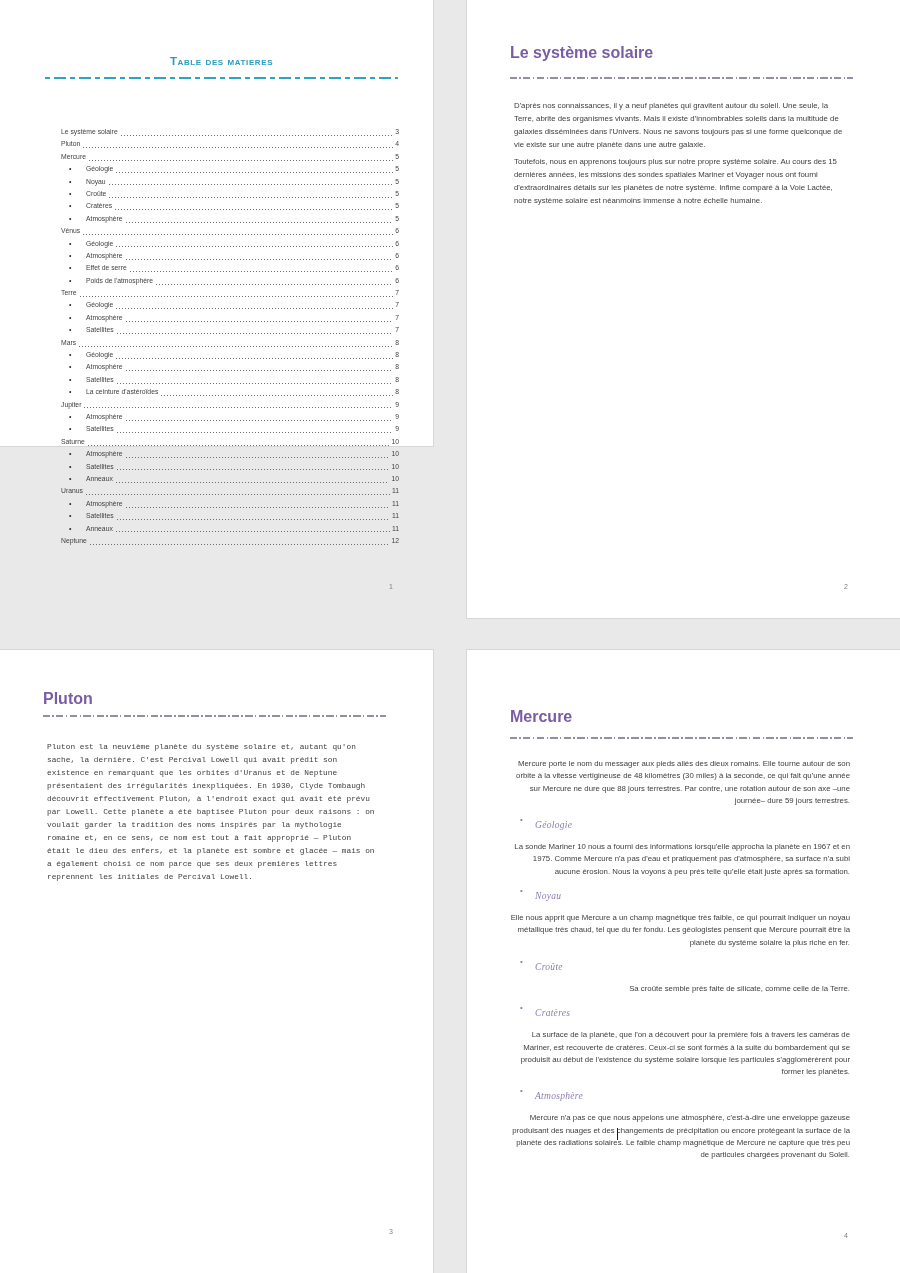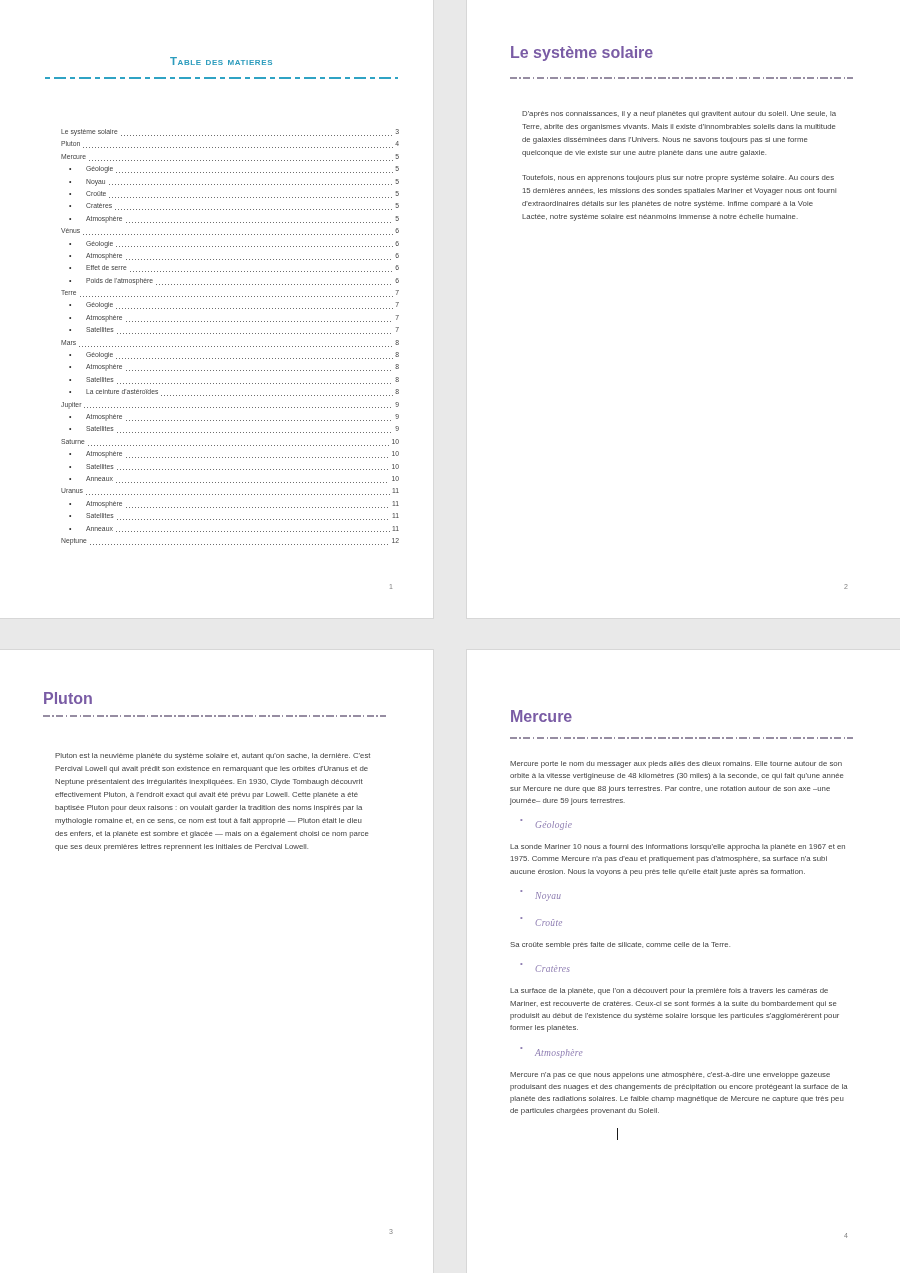--- a/index.html
+++ b/index.html
@@ -5,21 +5,21 @@
   html,body{margin:0;padding:0;}
   body{
     width:900px;height:1273px;position:relative;overflow:hidden;
     background:#e9e9e9;
     font-family:"Liberation Sans",sans-serif;
   }
   .page{
     position:absolute;background:#ffffff;box-sizing:border-box;
     border:1px solid #d7d7d7;
   }
-  #page1{left:-1px;top:-1px;width:435px;height:620px;}
+  #page1{left:-1px;top:-1px;width:435px;height:448px;}
   #page2{left:466px;top:-1px;width:435px;height:620px;}
   #page3{left:-1px;top:649px;width:435px;height:626px;}
   #page4{left:466px;top:649px;width:435px;height:626px;}
 
   
   .toc-title{
     position:absolute;left:45px;top:55px;width:353px;text-align:center;
     font-variant:small-caps;font-weight:bold;color:#2c9cbd;
     font-size:11.5px;letter-spacing:.6px;
   }
@@ -46,22 +46,22 @@
   
   .doc-heading{
     position:absolute;left:43px;width:345px;margin:0;
     font-size:16px;line-height:18px;font-weight:bold;color:#7a5ca5;
   }
   .purple-rule{
     position:absolute;left:43px;width:343px;height:2px;
     background:repeating-linear-gradient(90deg,#968da2 0 7px,transparent 7px 9.5px,#968da2 9.5px 11px,transparent 11px 13.5px);
   }
   .body-block{position:absolute;left:43px;width:340px;color:#3d3d3d;}
-  .body-block p{margin:12px;font-size:7.8px;line-height:13px;}
-  #page4 .body-block p{line-height:12.3px;margin:0 0 6px;}
+  .body-block p{margin:4px;font-size:7.8px;line-height:13px;}
+  #page4 .body-block p{line-height:12.3px;margin:0 0 6px;text-align:right;}
   .sub-head{position:relative;margin:7px 0 9px;padding-left:25px;}
   .sub-bullet{position:absolute;left:10px;top:1px;color:#8d7cb1;font-size:8px;}
   .sub-title{
     font-family:"Liberation Serif",serif;font-style:italic;
     color:#8d7cb1;font-size:9.5px;letter-spacing:.3px;
   }
   .pagenum{position:absolute;font-size:7px;color:#7f7f7f;}
   #caret{position:absolute;left:150px;top:478px;width:1px;height:12px;background:#1a1a1a;}
 </style>
 </head>
@@ -275,35 +275,36 @@
   <div class="body-block" style="top:95px;">
     <p>D'après nos connaissances, il y a neuf planètes qui gravitent autour du soleil. Une seule, la Terre, abrite des organismes vivants. Mais il existe d'innombrables soleils dans la multitude de galaxies disséminées dans l'Univers. Nous ne savons toujours pas si une forme quelconque de vie existe sur une autre planète dans une autre galaxie.</p>
     <p>Toutefois, nous en apprenons toujours plus sur notre propre système solaire. Au cours des 15 dernières années, les missions des sondes spatiales Mariner et Voyager nous ont fourni d'extraordinaires détails sur les planètes de notre système. Infime comparé à la Voie Lactée, notre système solaire est néanmoins immense à notre échelle humaine.</p>
   </div>
   <div class="pagenum" style="top:583px;right:52px;">2</div>
 </div>
 
 <div class="page" id="page3">
   <h1 class="doc-heading" style="top:40px;">Pluton</h1>
   <div class="purple-rule" style="top:65px;"></div>
-  <div class="body-block" style="top:87px;">
+  <div class="body-block" style="top:87px;font-family:Liberation Mono, monospace;">
     <p>Pluton est la neuvième planète du système solaire et, autant qu'on sache, la dernière. C'est Percival Lowell qui avait prédit son existence en remarquant que les orbites d'Uranus et de Neptune présentaient des irrégularités inexpliquées. En 1930, Clyde Tombaugh découvrit effectivement Pluton, à l'endroit exact qui avait été prévu par Lowell. Cette planète a été baptisée Pluton pour deux raisons : on voulait garder la tradition des noms inspirés par la mythologie romaine et, en ce sens, ce nom est tout à fait approprié — Pluton était le dieu des enfers, et la planète est sombre et glacée — mais on a également choisi ce nom parce que ses deux premières lettres reprennent les initiales de Percival Lowell.</p>
   </div>
   <div class="pagenum" style="top:578px;right:40px;">3</div>
 </div>
 
 <div class="page" id="page4">
   <h1 class="doc-heading" style="top:58px;">Mercure</h1>
   <div class="purple-rule" style="top:87px;"></div>
   <div class="body-block" style="top:108px;" id="mercure-body">
     <p>Mercure porte le nom du messager aux pieds ailés des dieux romains. Elle tourne autour de son orbite à la vitesse vertigineuse de 48 kilomètres (30 miles) à la seconde, ce qui fait qu'une année sur Mercure ne dure que 88 jours terrestres. Par contre, une rotation autour de son axe –une journée– dure 59 jours terrestres.</p>
 
   <div class="sub-head"><span class="sub-bullet">•</span><span class="sub-title">Géologie</span></div>
       <p>La sonde Mariner 10 nous a fourni des informations lorsqu'elle approcha la planète en 1967 et en 1975. Comme Mercure n'a pas d'eau et pratiquement pas d'atmosphère, sa surface n'a subi aucune érosion. Nous la voyons à peu près telle qu'elle était juste après sa formation.</p>
       <div class="sub-head"><span class="sub-bullet">•</span><span class="sub-title">Noyau</span></div>
+      <p>Elle nous apprit que Mercure a un champ magnétique très faible, ce qui pourrait indiquer un noyau métallique très chaud, tel que du fer fondu. Les géologistes pensent que Mercure pourrait être la planète du système solaire la plus riche en fer.</p>
       <div class="sub-head"><span class="sub-bullet">•</span><span class="sub-title">Croûte</span></div>
       <p>Sa croûte semble près faite de silicate, comme celle de la Terre.</p>
       <div class="sub-head"><span class="sub-bullet">•</span><span class="sub-title">Cratères</span></div>
       <p>La surface de la planète, que l'on a découvert pour la première fois à travers les caméras de Mariner, est recouverte de cratères. Ceux-ci se sont formés à la suite du bombardement qui se produisit au début de l'existence du système solaire lorsque les particules s'agglomérèrent pour former les planètes.</p>
       <div class="sub-head"><span class="sub-bullet">•</span><span class="sub-title">Atmosphère</span></div>
       <p>Mercure n'a pas ce que nous appelons une atmosphère, c'est-à-dire une enveloppe gazeuse produisant des nuages et des changements de précipitation ou encore protégeant la surface de la planète des radiations solaires. Le faible champ magnétique de Mercure ne capture que très peu de particules chargées provenant du Soleil.</p>
     </div>
   <div id="caret"></div>
   <div class="pagenum" style="top:582px;right:52px;">4</div>
 </div>

